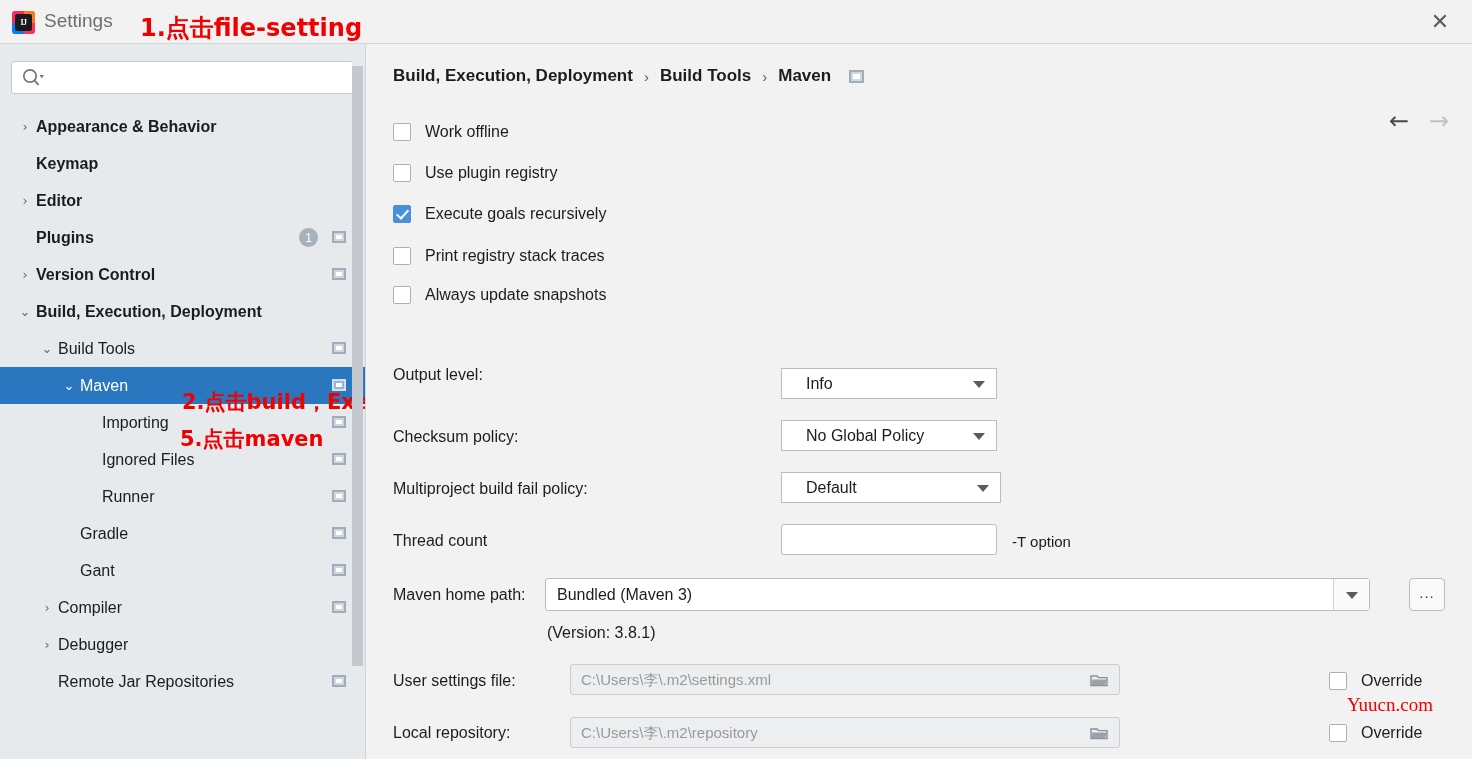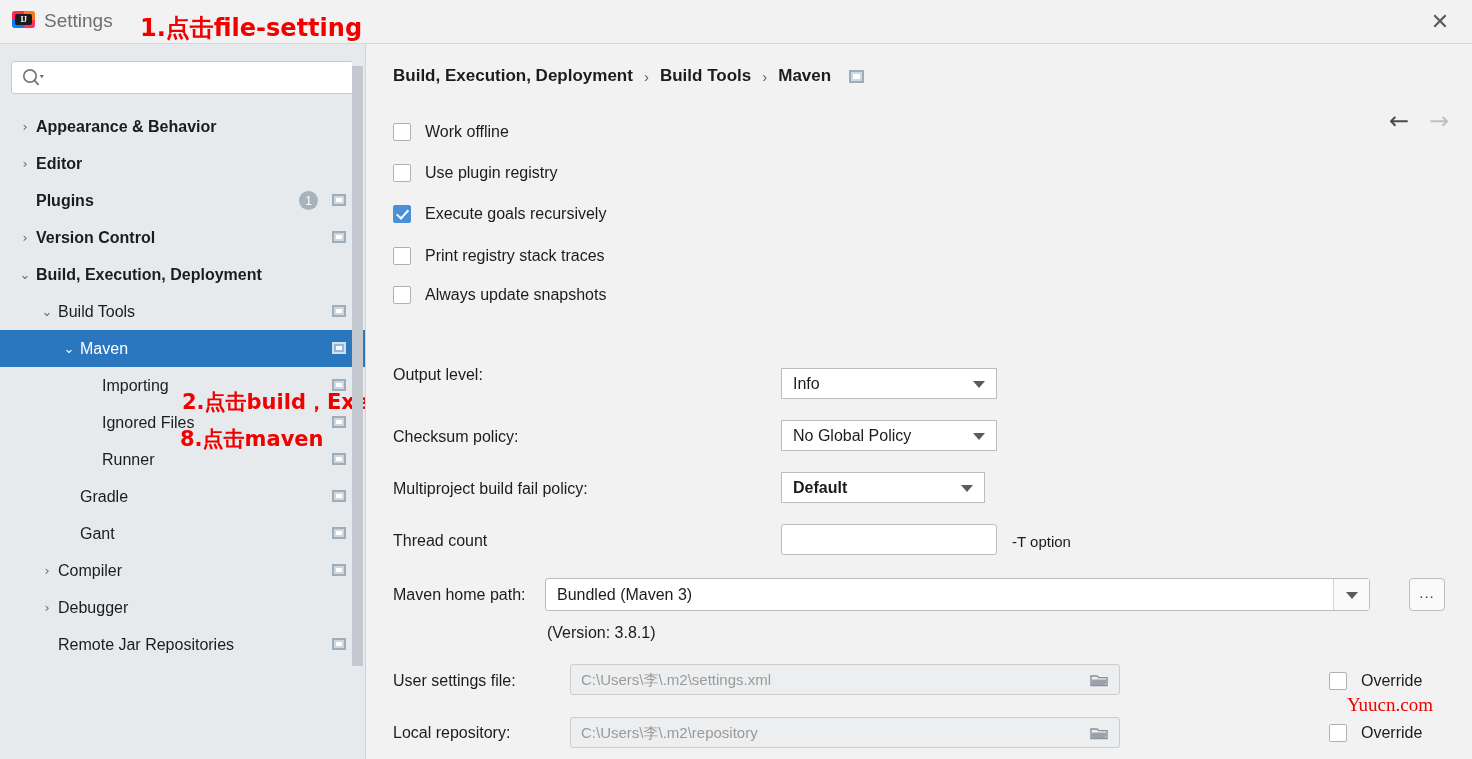--- a/index.html
+++ b/index.html
@@ -11,21 +11,21 @@
     overflow:hidden;
     position:relative;
   }
 
   
   #titlebar{
     position:absolute; left:0; top:0; width:1472px; height:44px;
     background:#f2f2f2; border-bottom:1px solid #d6d6d6;
   }
   #app-logo{
-    position:absolute; left:12px; top:11px; width:23px; height:17px;
+    position:absolute; left:12px; top:11px; width:23px; height:23px;
     border-radius:3px; overflow:hidden; background:#f9a8d4;
   }
   #app-logo .q{position:absolute;width:50%;height:50%;}
   #app-logo .q1{left:0;top:0;background:#fe2857;}
   #app-logo .q2{right:0;top:0;background:#f97a12;}
   #app-logo .q3{left:0;bottom:0;background:#087cfa;}
   #app-logo .q4{right:0;bottom:0;background:#fe315d;}
   #app-logo .core{
     position:absolute;left:3px;top:3px;right:3px;bottom:3px;
     background:#1b1b1f;border-radius:2px;
@@ -157,21 +157,21 @@
   }
 
   
   .fld-label{
     position:absolute; font-size:16px; color:#1c1c1c; white-space:nowrap;
   }
   .combo{
     position:absolute; height:31px; background:#fff;
     border:1px solid #bdbdbd; border-radius:0;
     display:flex; align-items:center;
-    font-size:16px; color:#1c1c1c; padding-left:11px;
+    font-size:16px; color:#1c1c1c; padding-left:24px;
   }
   .combo .arrow{
     position:absolute; right:11px; top:12px;
     width:0; height:0; border-left:6px solid transparent;
     border-right:6px solid transparent; border-top:7px solid #5b5b5b;
   }
   .textbox{
     position:absolute; height:31px; background:#fff;
     border:1px solid #bdbdbd; border-radius:3px;
     font-size:16px; color:#1c1c1c; padding-left:9px; line-height:29px;
@@ -249,20 +249,24 @@
       <path d="M17.5 7 L22 7 L19.75 10.2 Z" fill="#6b7883"></path>
     </svg>
   </div>
 
   <div id="tree">
       <div class="tree-row" style="padding-left: 14px;">
         <span class="tw">›</span>
         <span class="lbl bold">Appearance &amp; Behavior</span>
       </div>
       <div class="tree-row" style="padding-left: 14px;">
+        <span class="tw blank">›</span>
+        <span class="lbl bold">Keymap</span>
+      </div>
+      <div class="tree-row" style="padding-left: 14px;">
         <span class="tw">›</span>
         <span class="lbl bold">Editor</span>
       </div>
       <div class="tree-row" style="padding-left: 14px;">
         <span class="tw blank">›</span>
         <span class="lbl bold">Plugins</span>
         <span class="badge">1</span>
         <span class="cfg-icon">
           <i></i>
         </span>
@@ -341,21 +345,21 @@
       <div class="tree-row" style="padding-left: 36px;">
         <span class="tw blank">›</span>
         <span class="lbl">Remote Jar Repositories</span>
         <span class="cfg-icon">
           <i></i>
         </span>
       </div>
     </div>
 
   <div class="annot-side" id="annot-2">2.点击build，Execution，Deployment</div>
-  <div class="annot-side" id="annot-3">8.点击maven</div>
+  <div class="annot-side" id="annot-3">5.点击maven</div>
 </div>
 
 <div id="sb-track"></div>
 <div id="sb-thumb"></div>
 
 <div id="main">
 
   <div id="breadcrumb">
     <span>Build, Execution, Deployment</span>
     <span class="sep">›</span>
@@ -399,21 +403,21 @@
     <span class="arrow"></span>
   </div>
 
   <div class="fld-label" style="left:26px; top:384px;">Checksum policy:</div>
   <div class="combo" style="left:414px; top:376px; width:216px;">
     <span>No Global Policy</span>
     <span class="arrow"></span>
   </div>
 
   <div class="fld-label" style="left:26px; top:436px;">Multiproject build fail policy:</div>
-  <div class="combo" style="left:414px; top:428px; width:204px;font-weight:bold;">
+  <div class="combo" style="left:414px; top:428px; width:220px;">
     <span>Default</span>
     <span class="arrow"></span>
   </div>
 
   <div class="fld-label" style="left:26px; top:488px;">Thread count</div>
   <div class="textbox" style="left:414px; top:480px; width:216px;"></div>
   <div class="suffix" style="left:645px; top:489px;">-T option</div>
 
   <div class="fld-label" style="left:26px; top:542px;">Maven home path:</div>
   <div id="home-combo">

